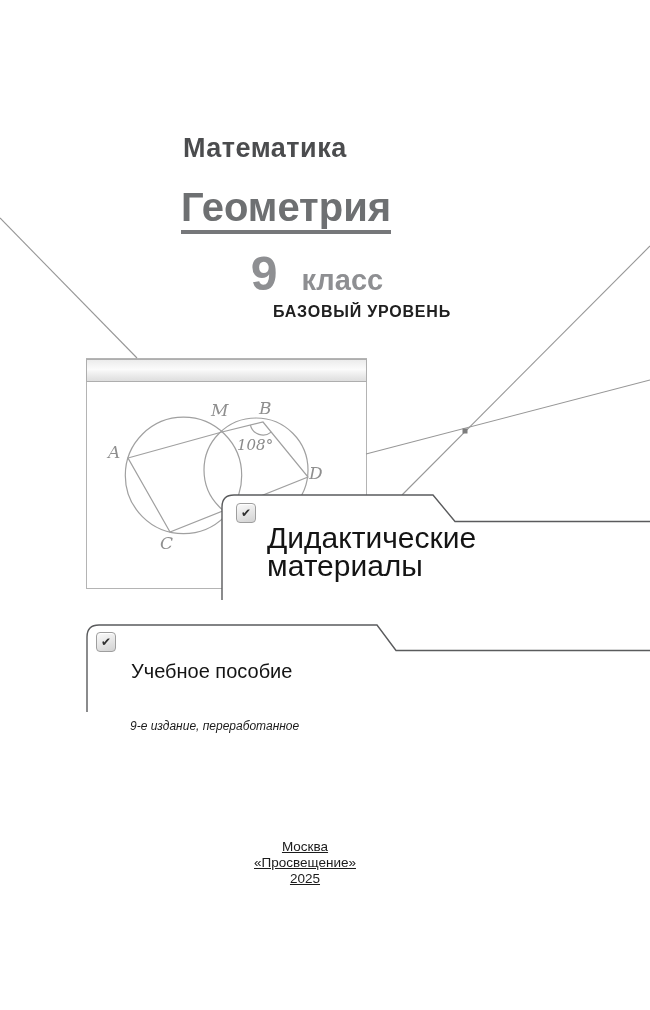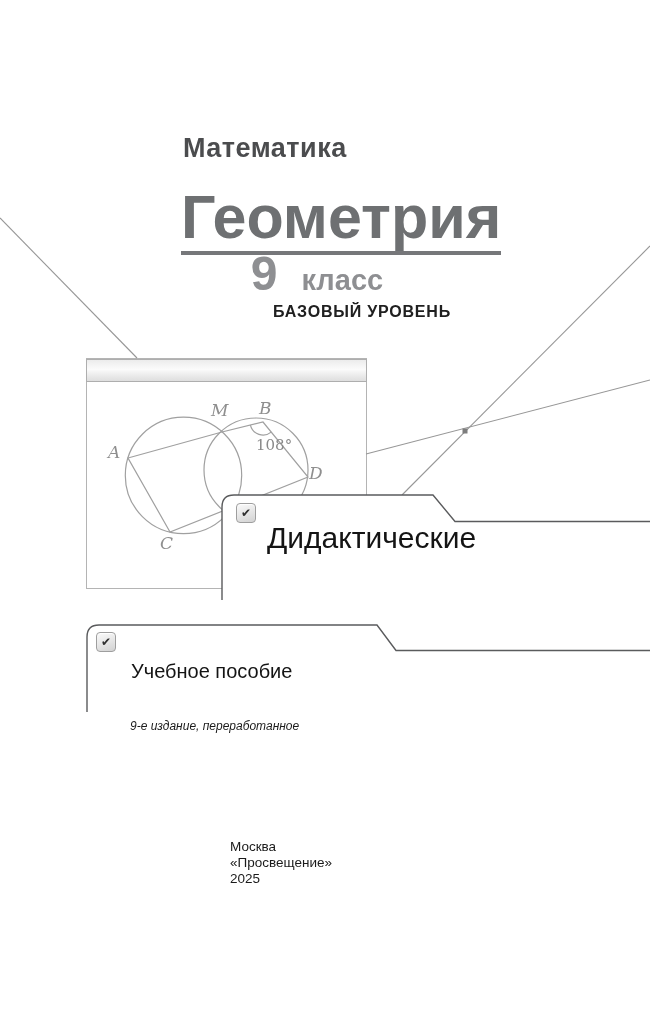--- a/index.html
+++ b/index.html
@@ -4,21 +4,21 @@
 <style>
   html,body{margin:0;padding:0;background:#fff;}
   #page{
     position:relative;width:650px;height:1010px;background:#ffffff;
     font-family:"Liberation Sans",sans-serif;overflow:hidden;
   }
   .abs{position:absolute;}
   
   #series-title{left:183px;top:135px;font-size:27px;font-weight:bold;
     color:#4b4c4e;letter-spacing:0.5px;line-height:1;}
-  #main-title{left:181px;top:187px;font-size:61px;font-weight:bold;
+  #main-title{left:181px;top:187px;font-size:40px;font-weight:bold;
     color:#6e7072;line-height:1;padding-bottom:3px;border-bottom:4px solid #76777a;}
   #grade{left:183px;top:250px;width:268px;text-align:center;color:#8e8f92;line-height:1;}
   #grade .num{font-size:48px;font-weight:bold;vertical-align:baseline;}
   #grade .word{font-size:29px;font-weight:bold;margin-left:24px;vertical-align:baseline;}
   #level{left:183px;top:303px;width:268px;text-align:right;font-size:16px;
     font-weight:600;color:#202020;letter-spacing:0.8px;}
   
   #figure-box{left:86px;top:358px;width:281px;height:231px;background:#fff;
     border:1px solid #b4b4b4;box-sizing:border-box;}
   #figure-strip{left:86px;top:359px;width:281px;height:23px;box-sizing:border-box;
@@ -35,22 +35,22 @@
     background:linear-gradient(160deg,#fbfbfb 0%,#d2d2d2 100%);
     box-shadow:inset 0 1px 1px #ffffff;
     display:flex;align-items:center;justify-content:center;
     font-size:12px;color:#2f2f2f;line-height:1;z-index:3;}
   #tab1-icon{left:236px;top:503px;}
   #tab2-icon{left:96px;top:632px;}
   #tab1-text{left:267px;top:524px;font-size:30px;line-height:28px;color:#141414;z-index:3;}
   #tab2-text{left:131px;top:659px;font-size:20px;line-height:24px;color:#141414;z-index:3;text-align:right;}
   #edition-note{left:130px;top:719px;font-size:12px;font-style:italic;color:#1b1b1b;}
   
-  #imprint{left:230px;top:839px;width:150px;font-size:13.5px;
-    line-height:16px;color:#1b1b1b;}
+  #imprint{left:230px;top:839px;width:150px;text-align:center;font-size:13.5px;
+    line-height:16px;color:#1b1b1b;text-decoration:underline;}
   .z3{z-index:3;}
 </style>
 </head>
 <body>
 
 <div id="page">
 
   <div class="abs" id="series-title">Математика</div>
   <div class="abs" id="main-title">Геометрия</div>
   <div class="abs" id="grade">
@@ -81,27 +81,28 @@
     <path d="M 222 600 L 222 507 Q 222 495 234 495 L 433 495 L 455 521.5 L 650 521.5" fill="none" stroke="#5a5b5d" stroke-width="1.4"></path>
 
     <path d="M 87 712 L 87 637 Q 87 625 99 625 L 377 625 L 396 650.5 L 650 650.5" fill="none" stroke="#5a5b5d" stroke-width="1.4"></path>
   </svg>
 
   <span class="abs fig-label z3" style="left:108px;top:444px;">A</span>
   <span class="abs fig-label z3" style="left:211px;top:402px;">M</span>
   <span class="abs fig-label z3" style="left:259px;top:400px;">B</span>
   <span class="abs fig-label z3" style="left:309px;top:465px;">D</span>
   <span class="abs fig-label z3" style="left:160px;top:535px;">C</span>
-  <span class="abs z3" id="angle-label" style="left:256px;top:438px;">108°</span>
+  <span class="abs z3" id="angle-label" style="left:237px;top:438px;font-style:italic;">108°</span>
 
   <div class="abs logo-icon" id="tab1-icon">
       <span>✔</span>
     </div>
   <div class="abs" id="tab1-text">
     <div>Дидактические</div>
+    <div>материалы</div>
   </div>
 
   <div class="abs logo-icon" id="tab2-icon">
       <span>✔</span>
     </div>
   <div class="abs" id="tab2-text">Учебное пособие</div>
 
   <div class="abs z3" id="edition-note">9-е издание, переработанное</div>
 
   <div class="abs" id="imprint">

